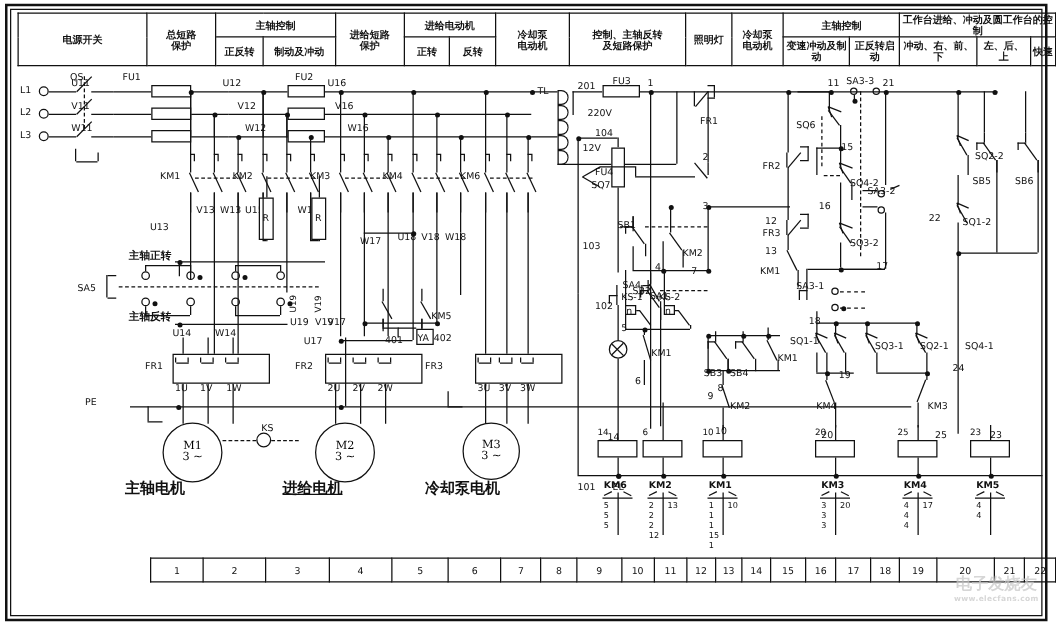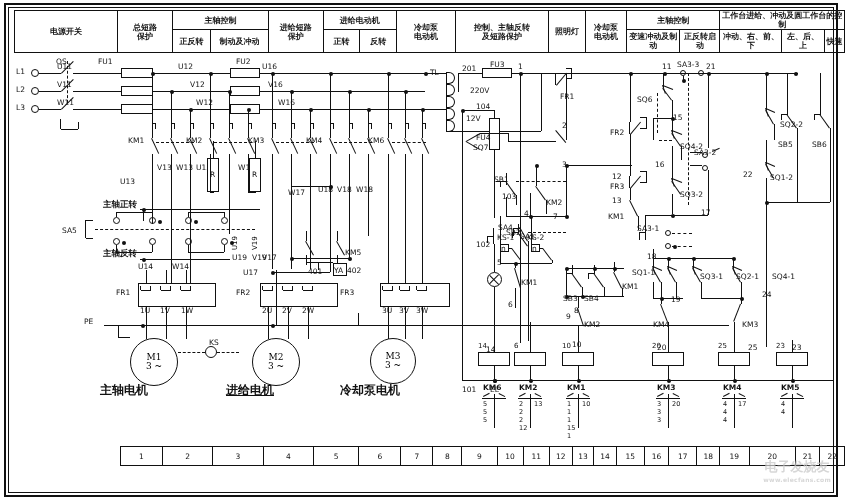--- a/index.html
+++ b/index.html
@@ -350,21 +350,21 @@
       <div class="diag" style="left: 171px; top: 286px; width: 4px; transform: rotate(90deg);"></div>
       <div class="v" style="left: 166px; top: 307px; height: 18px;"></div>
       <div class="v" style="left: 186px; top: 270px; height: 13px;"></div>
       <div class="diag" style="left: 181px; top: 290px; width: 10px; transform: rotate(0deg);"></div>
       <div class="diag" style="left: 181px; top: 286px; width: 4px; transform: rotate(90deg);"></div>
       <div class="diag" style="left: 191px; top: 286px; width: 4px; transform: rotate(90deg);"></div>
       <div class="v" style="left: 186px; top: 307px; height: 18px;"></div>
       <div class="lbl " style="left: 140px; top: 306px;">1U</div>
       <div class="lbl " style="left: 160px; top: 306px;">1V</div>
       <div class="lbl " style="left: 181px; top: 306px;">1W</div>
-      <div class="lbl " style="left: 84px; top: 317px;">PE</div>
+      <div class="lbl " style="left: 68px; top: 317px;">PE</div>
       <div class="h" style="left: 104px; top: 325px; width: 625px;"></div>
       <div class="dot" style="left: 142px; top: 325px;"></div>
       <div class="dot" style="left: 272px; top: 325px;"></div>
       <div class="motor" style="left: 130px; top: 338px; width: 48px; height: 48px;">
         <div>M1</div>
         <div>3 ~</div>
       </div>
       <div class="v" style="left: 146px; top: 325px; height: 14px;"></div>
       <div class="v" style="left: 166px; top: 325px; height: 14px;"></div>
       <div class="v" style="left: 186px; top: 325px; height: 14px;"></div>
@@ -496,21 +496,21 @@
       <div class="lbl " style="left: 470px; top: 86px;">220V</div>
       <div class="lbl " style="left: 476px; top: 102px;">104</div>
       <div class="lbl " style="left: 466px; top: 114px;">12V</div>
       <div class="h" style="left: 462px; top: 110px; width: 32px;"></div>
       <div class="dot" style="left: 462px; top: 110px;"></div>
       <div class="v" style="left: 494px; top: 110px; height: 8px;"></div>
       <div class="box" style="left: 489px; top: 118px; width: 11px; height: 32px;"></div>
       <div class="lbl " style="left: 476px; top: 133px;">FU4</div>
       <div class="v" style="left: 494px; top: 150px; height: 68px;"></div>
       <div class="v" style="left: 462px; top: 110px; height: 125px;"></div>
-      <div class="lbl " style="left: 466px; top: 192px; margin-left: 36px;">103</div>
+      <div class="lbl " style="left: 466px; top: 192px;">103</div>
       <div class="h" style="left: 520px; top: 73px; width: 144px;"></div>
       <div class="lbl " style="left: 518px; top: 62px;">1</div>
       <div class="dot" style="left: 520px; top: 73px;"></div>
       <div class="v" style="left: 520px; top: 73px; height: 270px;"></div>
       <div class="diag" style="left: 556px; top: 73px; width: 12px; transform: rotate(90deg);"></div>
       <div class="diag" style="left: 556px; top: 85px; width: 15.6205px; transform: rotate(-50.1944deg);"></div>
       <div class="h" style="left: 566px; top: 73px; width: 0px;"></div>
       <div class="lbl " style="left: 560px; top: 92px;">FR1</div>
       <div class="diag" style="left: 566px; top: 68px; width: 6px; transform: rotate(0deg);"></div>
       <div class="diag" style="left: 572px; top: 68px; width: 10px; transform: rotate(90deg);"></div>

